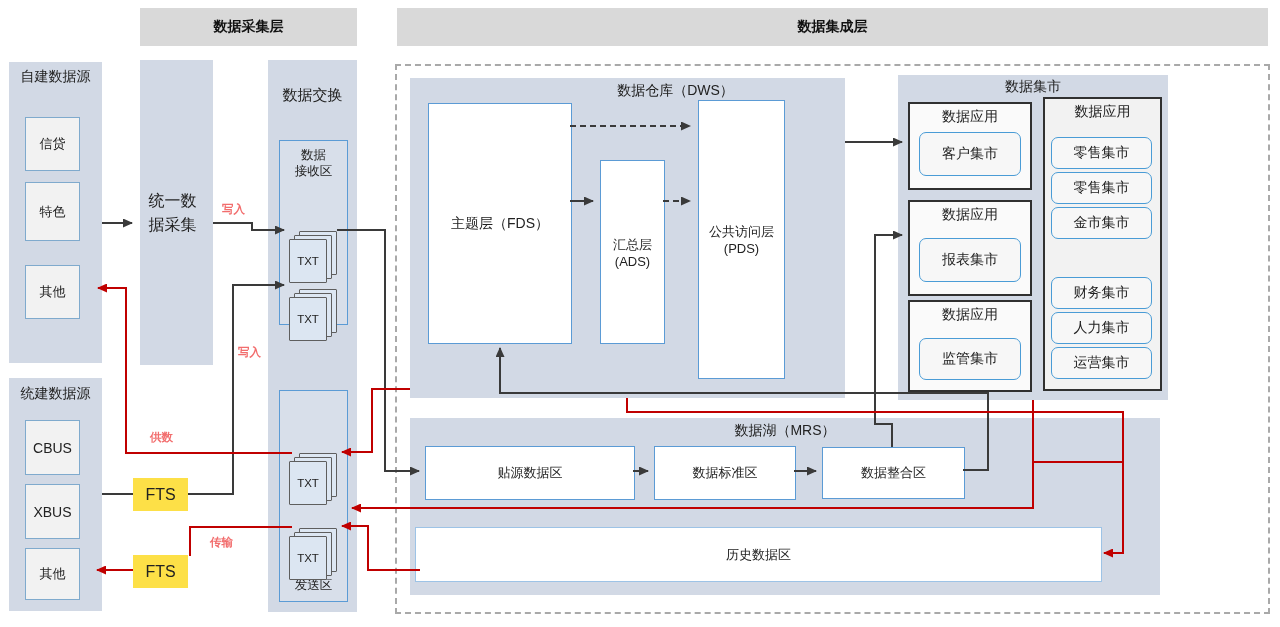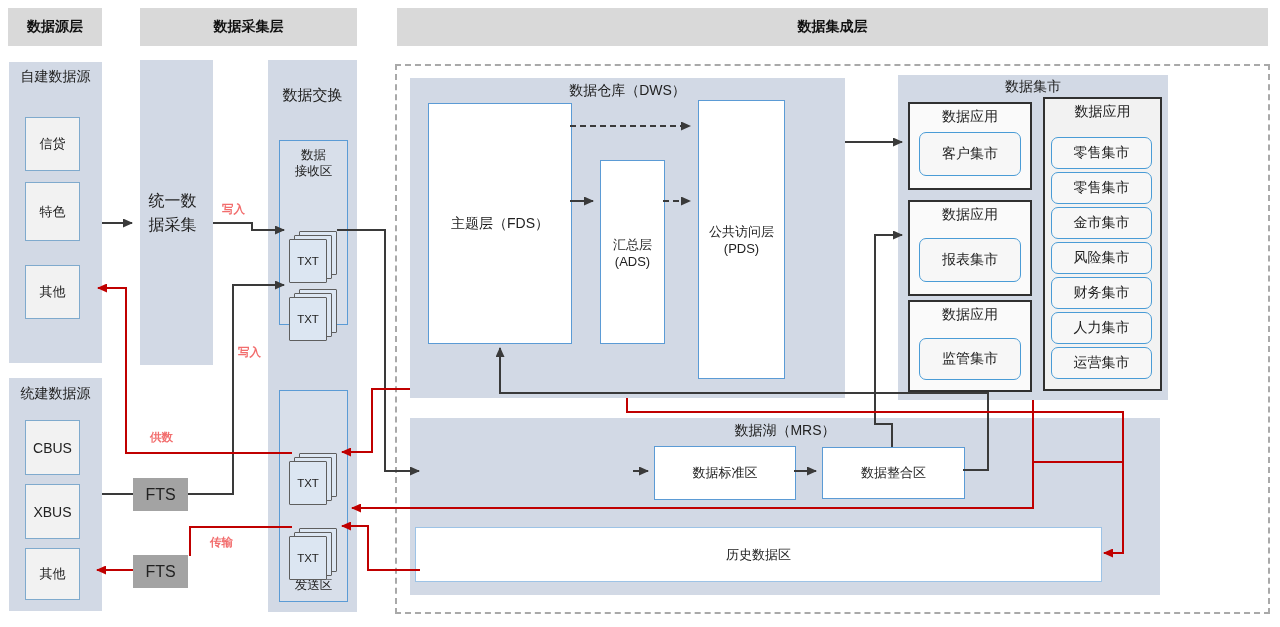--- a/index.html
+++ b/index.html
@@ -8,21 +8,21 @@
 
   .hdr{position:absolute;top:8px;height:38px;background:#D9D9D9;
        display:flex;align-items:center;justify-content:center;
        font-weight:bold;font-size:14px;color:#111;}
   .panel{position:absolute;background:#D2D9E5;}
   .panel-title{position:absolute;width:100%;text-align:center;font-size:14px;color:#222;}
   .gbox{position:absolute;background:#F2F2F2;border:1px solid #7FAACD;
         display:flex;align-items:center;justify-content:center;font-size:13px;color:#222;}
   .wbox{position:absolute;background:#FFFFFF;border:1px solid #5B9BD5;
         display:flex;align-items:center;justify-content:center;font-size:13px;color:#222;text-align:center;}
-  .fts{position:absolute;background:#a3a3a3;display:flex;align-items:center;justify-content:center;
+  .fts{position:absolute;background:#fde047;display:flex;align-items:center;justify-content:center;
        font-size:16px;color:#222;}
   .subpanel{position:absolute;background:#D8DFEA;border:1px solid #5B9BD5;}
   .subtitle{position:absolute;width:100%;text-align:center;font-size:12.5px;line-height:16px;color:#222;}
   .dashedbox{position:absolute;border:2px dashed #A9A9A9;background:transparent;}
 
   
   .txtstack{position:absolute;width:48px;height:52px;margin-top:28px;}
   .pg{position:absolute;width:36px;height:42px;background:#DDE7F3;border:1.5px solid #5E5E5E;border-radius:1px;}
   .pg.p3{left:10px;top:0;}
   .pg.p2{left:5px;top:4px;}
@@ -41,21 +41,20 @@
   svg.overlay{position:absolute;left:0;top:0;pointer-events:none;}
   .bl{stroke:#3A3A3A;stroke-width:2;fill:none;}
   .bl.dash{stroke-dasharray:6 4;}
   .rl{stroke:#C00000;stroke-width:2;fill:none;}
 </style>
 </head>
 <body>
 
 <div id="stage">
 
-  <div class="hdr" style="left:8px;width:94px;">数据源层</div>
   <div class="hdr" style="left:140px;width:217px;">数据采集层</div>
   <div class="hdr" style="left:397px;width:871px;">数据集成层</div>
 
   <div class="panel" style="left:9px;top:62px;width:93px;height:301px;">
     <div class="panel-title" style="top:6px;">自建数据源</div>
   </div>
   <div class="gbox" style="left:25px;top:117px;width:53px;height:52px;">信贷</div>
   <div class="gbox" style="left:25px;top:182px;width:53px;height:57px;">特色</div>
   <div class="gbox" style="left:25px;top:265px;width:53px;height:52px;">其他</div>
 
@@ -106,21 +105,21 @@
   </div>
   <div class="txtstack" style="left:289px;top:500px;">
     <div class="pg p3"></div>
     <div class="pg p2"></div>
     <div class="pg p1">TXT</div>
   </div>
 
   <div class="dashedbox" style="left:395px;top:64px;width:871px;height:546px;"></div>
 
   <div class="panel" style="left:410px;top:78px;width:435px;height:320px;">
-    <div class="panel-title" style="top:4px;">数据仓库（DWS）</div>
+    <div class="panel-title" style="top:4px;margin-left:48px;">数据仓库（DWS）</div>
   </div>
   <div class="wbox" style="left:428px;top:103px;width:142px;height:239px;font-size:14px;">主题层（FDS）</div>
   <div class="wbox" style="left:600px;top:160px;width:63px;height:182px;">
     <div>
       <div>汇总层</div>
       <div>(ADS)</div>
     </div>
   </div>
   <div class="wbox" style="left:698px;top:100px;width:85px;height:277px;">
     <div>
@@ -142,29 +141,29 @@
   </div>
   <div class="martgroup" style="left:908px;top:300px;width:120px;height:88px;">
     <div class="mg-title">数据应用</div>
     <div class="martitem" style="left:9px;top:36px;width:100px;height:40px;">监管集市</div>
   </div>
   <div class="appsbox" style="left:1043px;top:97px;width:115px;height:290px;">
     <div class="mg-title">数据应用</div>
     <div class="martitem" style="left:6px;top:38px;width:99px;height:30px;">零售集市</div>
     <div class="martitem" style="left:6px;top:73px;width:99px;height:30px;">零售集市</div>
     <div class="martitem" style="left:6px;top:108px;width:99px;height:30px;">金市集市</div>
-    <div class="martitem" style="left:6px;top:143px;width:99px;height:30px;">风险集市</div>
     <div class="martitem" style="left:6px;top:178px;width:99px;height:30px;">财务集市</div>
     <div class="martitem" style="left:6px;top:213px;width:99px;height:30px;">人力集市</div>
     <div class="martitem" style="left:6px;top:248px;width:99px;height:30px;">运营集市</div>
   </div>
 
   <div class="panel" style="left:410px;top:418px;width:750px;height:177px;">
     <div class="panel-title" style="top:4px;">数据湖（MRS）</div>
   </div>
+  <div class="wbox" style="left:425px;top:446px;width:208px;height:52px;">贴源数据区</div>
   <div class="wbox" style="left:654px;top:446px;width:140px;height:52px;">数据标准区</div>
   <div class="wbox" style="left:822px;top:447px;width:141px;height:50px;">数据整合区</div>
   <div class="wbox" style="left:415px;top:527px;width:685px;height:53px;border-color:#9DC3E6;">历史数据区</div>
 
   <div class="rlabel" style="left:222px;top:202px;">写入</div>
   <div class="rlabel" style="left:238px;top:345px;">写入</div>
   <div class="rlabel" style="left:150px;top:430px;">供数</div>
   <div class="rlabel" style="left:210px;top:535px;">传输</div>
 
   <svg class="overlay" width="1280" height="627" viewBox="0 0 1280 627">

